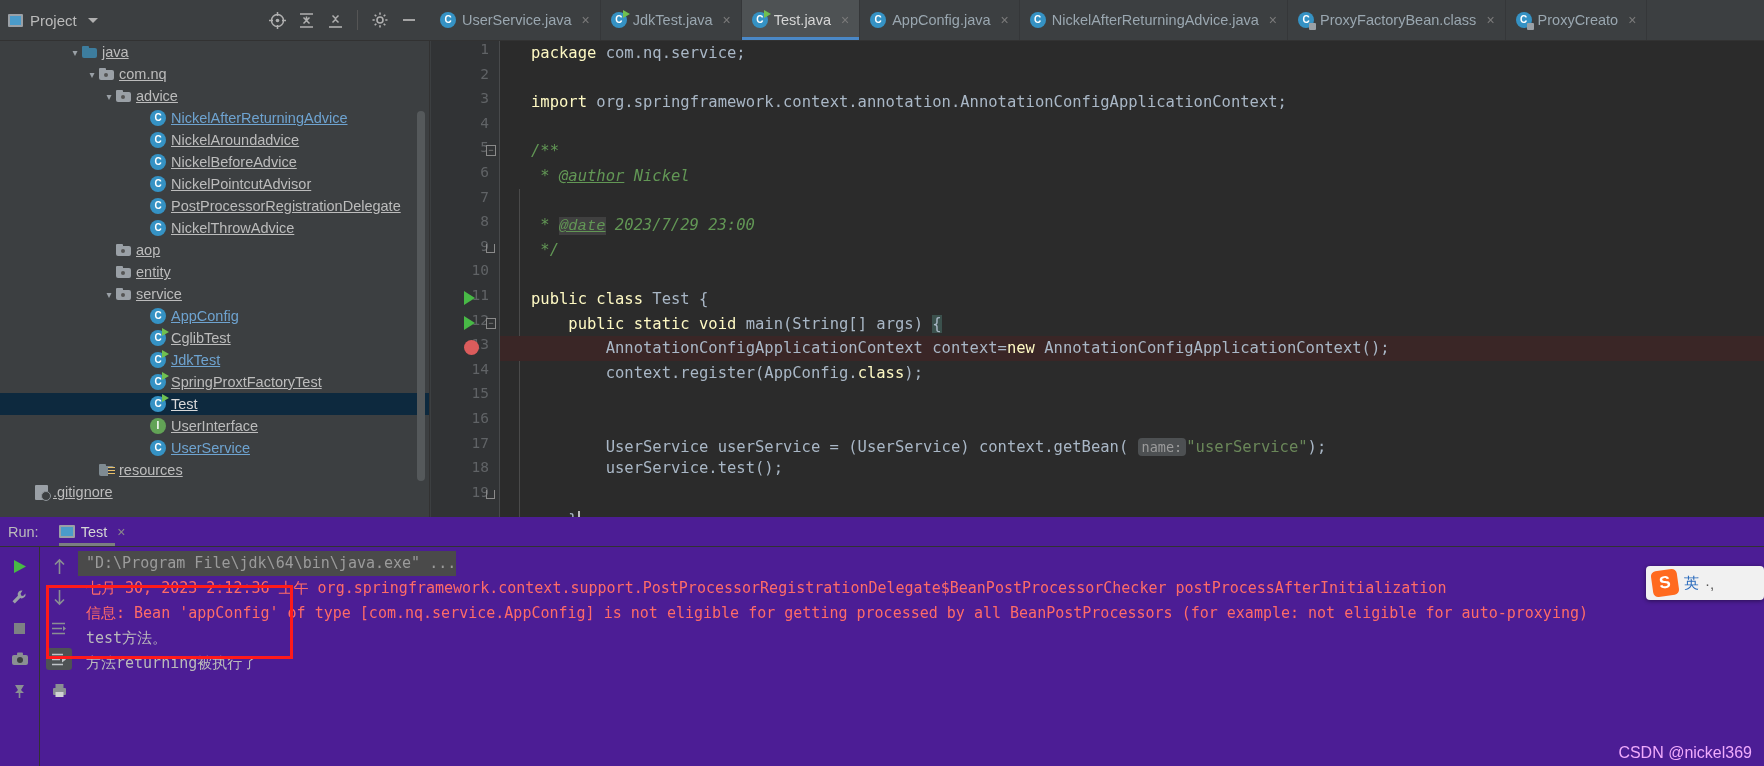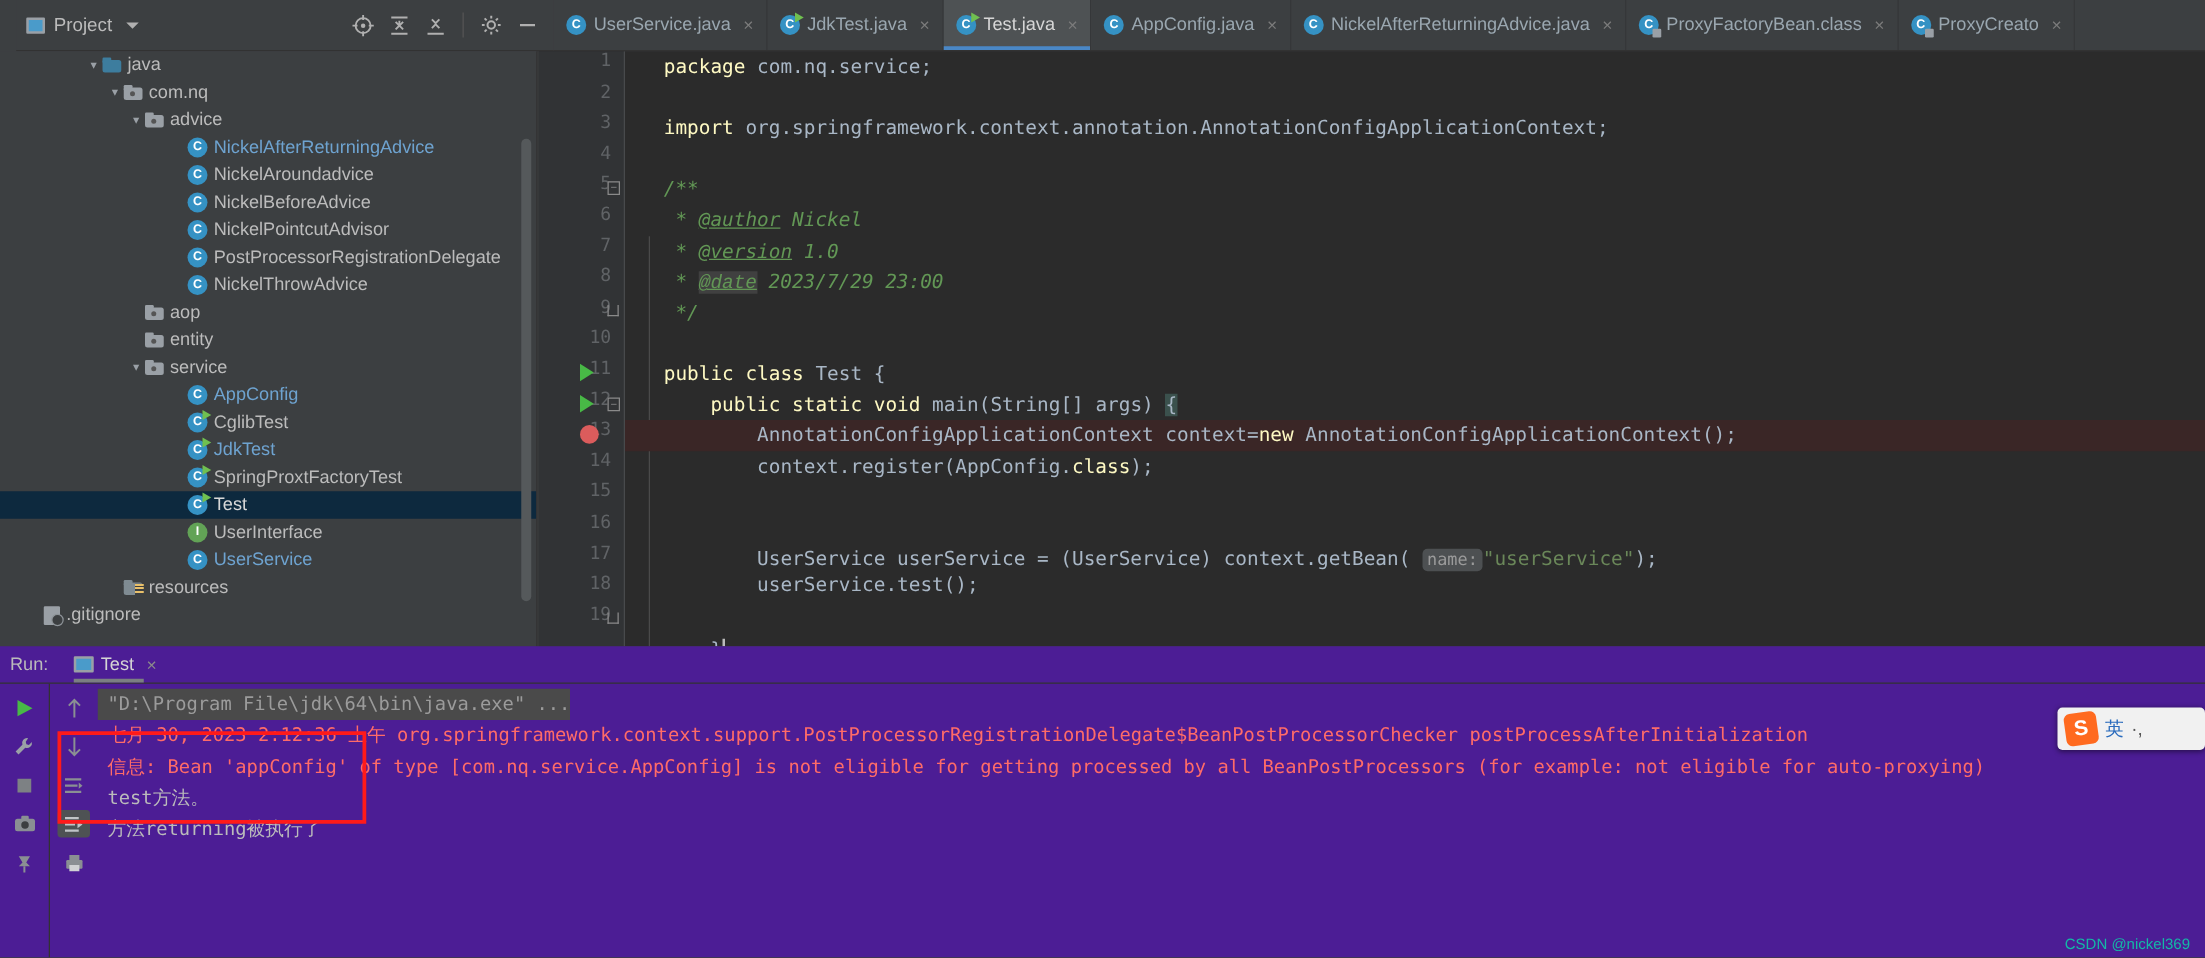--- a/index.html
+++ b/index.html
@@ -5,21 +5,21 @@
   * { margin:0; padding:0; box-sizing:border-box; }
   html,body {
     width:1764px; height:766px; overflow:hidden;
     background:#3c3f41;
     font-family:"Liberation Sans", sans-serif;
     -webkit-font-smoothing:antialiased;
   }
   .app { position:relative; width:1764px; height:766px; background:#3c3f41; }
 
   
-  .toprow { position:absolute; left:0; top:0; width:1764px; height:41px; display:flex;padding-left:13px; }
+  .toprow { position:absolute; left:0; top:0; width:1764px; height:41px; display:flex; }
 
   .proj-header {
     width:430px; height:41px; background:#3c3f41;
     display:flex; align-items:center; padding:0 8px;
     border-bottom:1px solid #323232;
   }
   .proj-title { display:flex; align-items:center; gap:7px; color:#bbbbbb; font-size:15px; }
   .proj-sq {
     width:15px; height:13px; border:2px solid #9aa0a6; border-radius:1px;
     background:#4a9bca; display:inline-block;
@@ -71,21 +71,21 @@
     background:#3c3f41; overflow:hidden; border-right:1px solid #323232;
   }
   .row {
     height:22px; display:flex; align-items:center; font-size:14.5px;
     color:#a9b7c6; white-space:nowrap; cursor:pointer; padding-right:6px;
   }
   .row.sel { background:#0d293e; }
   .row .arrow {
     width:14px; flex:0 0 14px; text-align:center; color:#9aa0a6; font-size:10px;
   }
-  .row .lbl { margin-left:5px; }
+  .row .lbl { margin-left:5px;text-decoration:underline; }
   .row .lbl.blue { color:#6ea3d0; }
   .row .lbl.plain { color:#bcbcbc; }
   .row .lbl.white { color:#d8d8d8; }
 
   .foldico { width:15px; height:12px; flex:0 0 15px; position:relative; }
   .foldico .b { position:absolute; left:0; bottom:0; width:15px; height:10px; background:#9aa0a6; border-radius:1px 2px 2px 2px; }
   .foldico .t { position:absolute; left:0; top:0; width:7px; height:4px; background:#9aa0a6; border-radius:1px 1px 0 0; }
   .foldico .d { position:absolute; left:5px; bottom:3px; width:4px; height:4px; background:#555; border-radius:50%; }
   .foldico.src .b, .foldico.src .t { background:#3d7d9e; }
   .foldico.res .b, .foldico.res .t { background:#7f8b92; }
@@ -176,21 +176,21 @@
   .co { white-space:pre; line-height:25px; padding-left:8px; }
   .co.gray { color:#9b9b9b; background:#4a4a4a; display:inline-block; }
   .co.red { color:#ff6b68; }
   .co.out { color:#bbbbbb; }
 
   .annot-box {
     position:absolute; left:46px; top:585px; width:247px; height:74px;
     border:3px solid #ff1a1a; pointer-events:none;
   }
   .watermark {
-    position:absolute; right:12px; bottom:4px; color:#14b8a6; font-size:12px;
+    position:absolute; right:12px; bottom:4px; color:#f0abfc; font-size:16px;
   }
 
   
   .ime {
     position:absolute; right:0px; top:566px; width:118px; height:34px;
     background:#f1f1f1; border-radius:4px; display:flex; align-items:center; gap:6px; padding-left:6px;
     box-shadow:0 1px 4px rgba(0,0,0,.45);
   }
   .ime .logo {
     width:26px; height:26px; background:#ff6a1f; border-radius:5px;
@@ -521,21 +521,20 @@
 
     <div class="codearea">
       <div class="bar-v" style="top:148px;height:345px;"></div>
 
       <div class="cl" style="top:0px;"><span class="txt"><span class="kw">package</span><span class="id"> com.nq.service;</span></span></div>
 
       <div class="cl" style="top:49.2px;"><span class="txt"><span class="kw">import</span><span class="id"> org.springframework.context.annotation.AnnotationConfigApplicationContext;</span></span></div>
 
       <div class="cl" style="top:98.4px;"><span class="txt"><span class="cm">/**</span></span></div>
       <div class="cl" style="top:123px;"><span class="txt"><span class="cm"> * </span><span class="cmtag">@author</span><span class="cm"> Nickel</span></span></div>
-      <div class="cl" style="top:147.6px;"><span class="txt"><span class="cm"> * </span><span class="cmtag">@version</span><span class="cm"> 1.0</span></span></div>
       <div class="cl" style="top:172.2px;"><span class="txt"><span class="cm"> * </span><span class="cmtag hl2">@date</span><span class="cm"> 2023/7/29 23:00</span></span></div>
       <div class="cl" style="top:196.8px;"><span class="txt"><span class="cm"> */</span></span></div>
 
       <div class="cl" style="top:246px;"><span class="txt"><span class="kw">public</span> <span class="kw">class</span><span class="cls"> Test {</span></span></div>
 
       <div class="cl" style="top:270.6px;"><span class="txt">    <span class="kw">public</span> <span class="kw">static</span> <span class="kw">void</span><span class="id"> main</span><span class="id">(String[] args) </span><span class="id brace-hl">{</span></span></div>
 
       <div class="cl hl" style="top:295.2px;"><span class="txt">        <span class="id">AnnotationConfigApplicationContext context=</span><span class="kw">new</span><span class="id"> AnnotationConfigApplicationContext();</span></span></div>
 
       <div class="cl" style="top:319.8px;"><span class="txt">        <span class="id">context.register(AppConfig.</span><span class="kw">class</span><span class="id">);</span></span></div>

